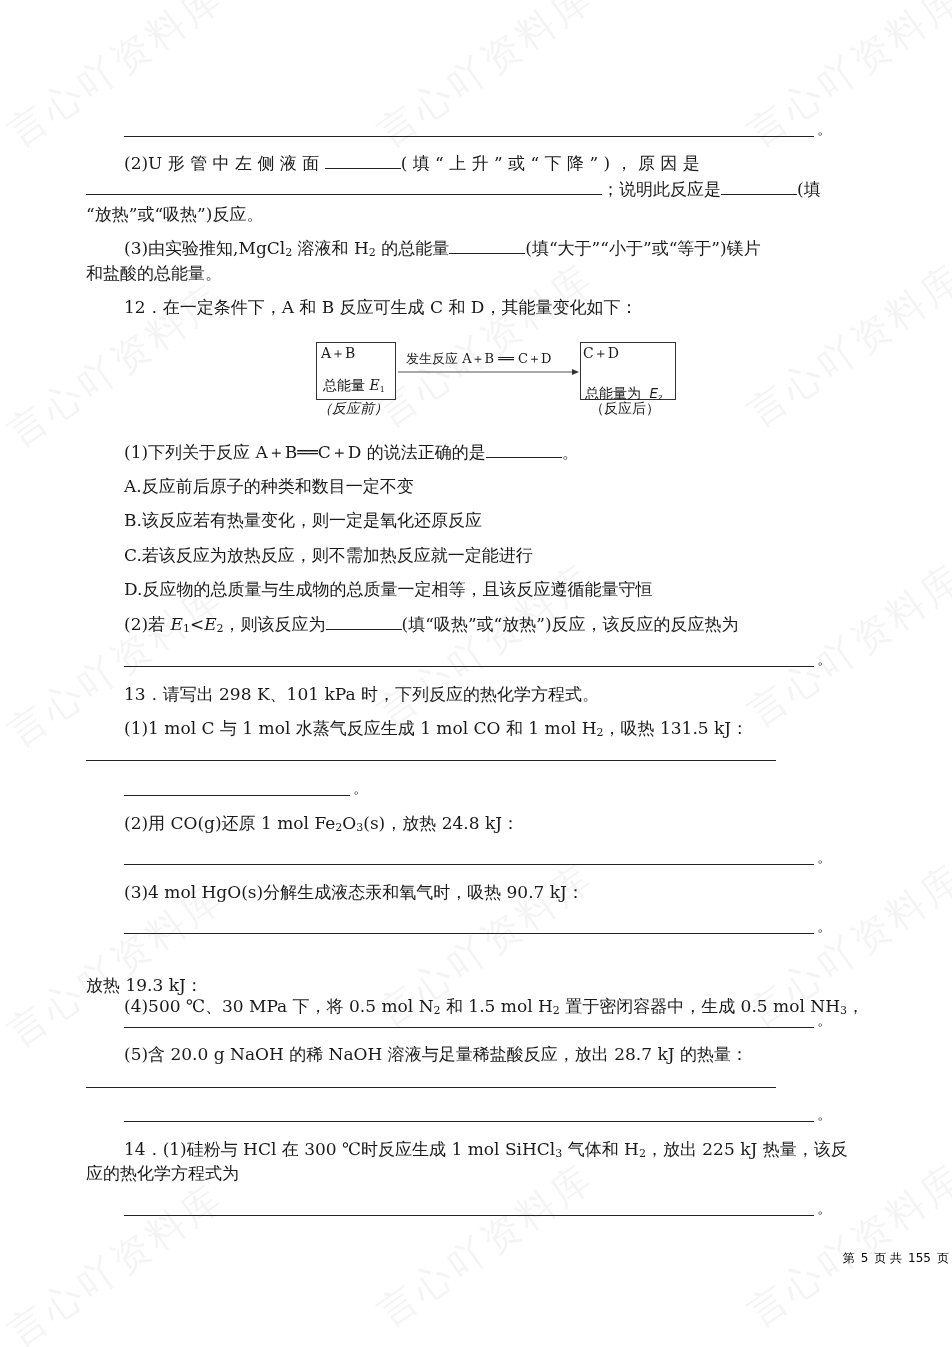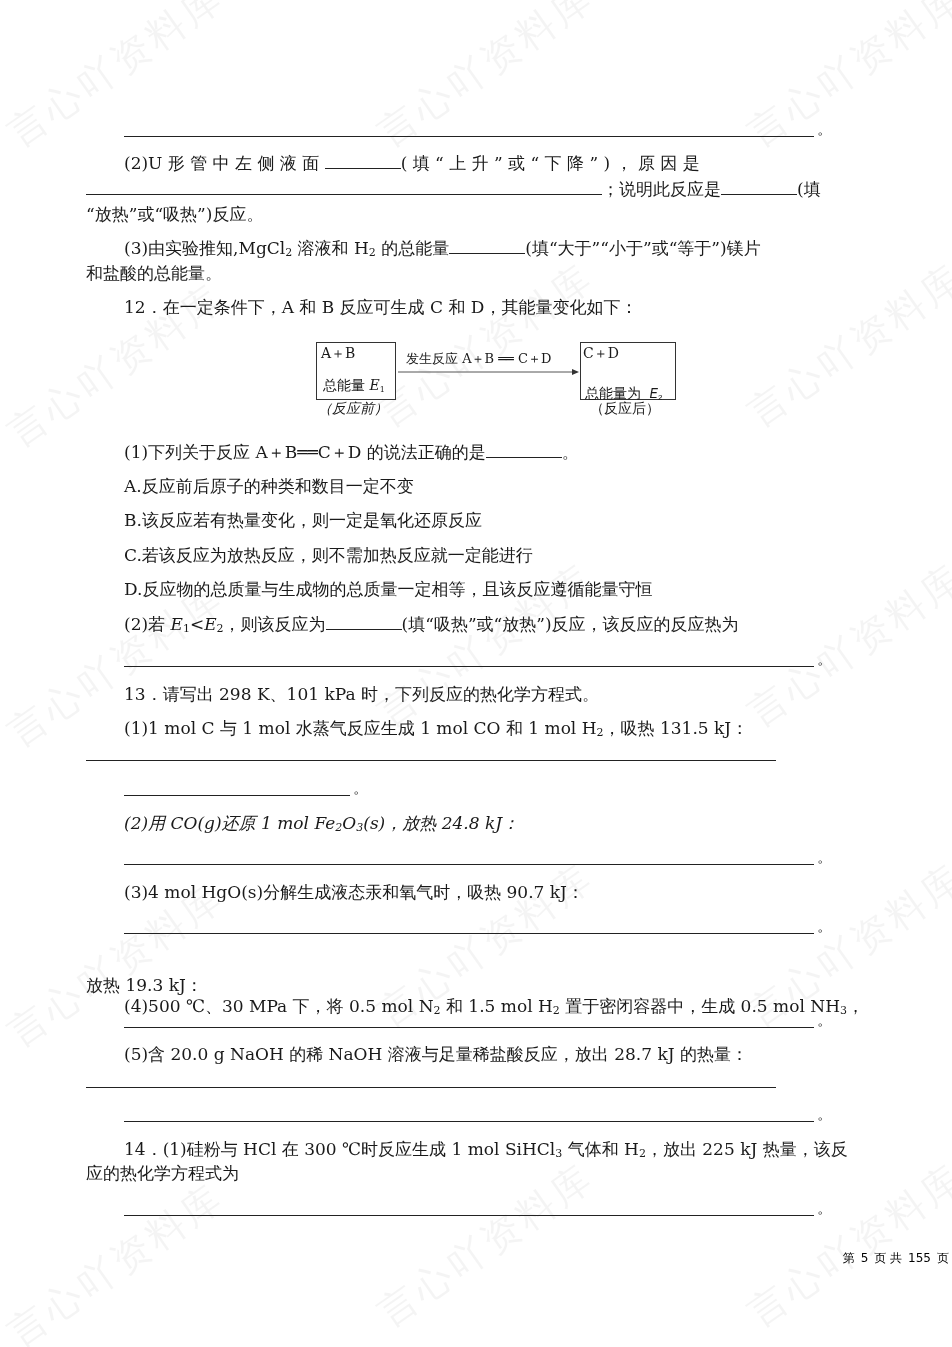--- a/index.html
+++ b/index.html
@@ -96,21 +96,21 @@
 
 <div class="line" style="left:124px;top:683px;">13．请写出 298 K、101 kPa 时，下列反应的热化学方程式。</div>
 
 <div class="line" style="left:124px;top:717px;">
   <span>(1)1 mol C 与 1 mol 水蒸气反应生成 1 mol CO 和 1 mol H</span><sub>2</sub><span>，吸热 131.5 kJ：</span>
 </div>
 <div class="rule" style="left:86px;top:760px;width:690px;"></div>
 <div class="rule" style="left:124px;top:795px;width:226px;"></div>
 <div class="dot" style="left:353px;top:779px;">。</div>
 
-<div class="line" style="left:124px;top:812px;font-style:italic;">
+<div class="line" style="left:124px;top:812px;">
   <span>(2)用 CO(g)还原 1 mol Fe</span><sub>2</sub><span>O</span><sub>3</sub><span>(s)，放热 24.8 kJ：</span>
 </div>
 <div class="rule" style="left:124px;top:864px;width:690px;"></div>
 <div class="dot" style="left:817px;top:848px;">。</div>
 
 <div class="line" style="left:124px;top:881px;">(3)4 mol HgO(s)分解生成液态汞和氧气时，吸热 90.7 kJ：</div>
 <div class="rule" style="left:124px;top:933px;width:690px;"></div>
 <div class="dot" style="left:817px;top:917px;">。</div>
 
 <div class="line" style="left:124px;top:950px;margin-top:45px;">

